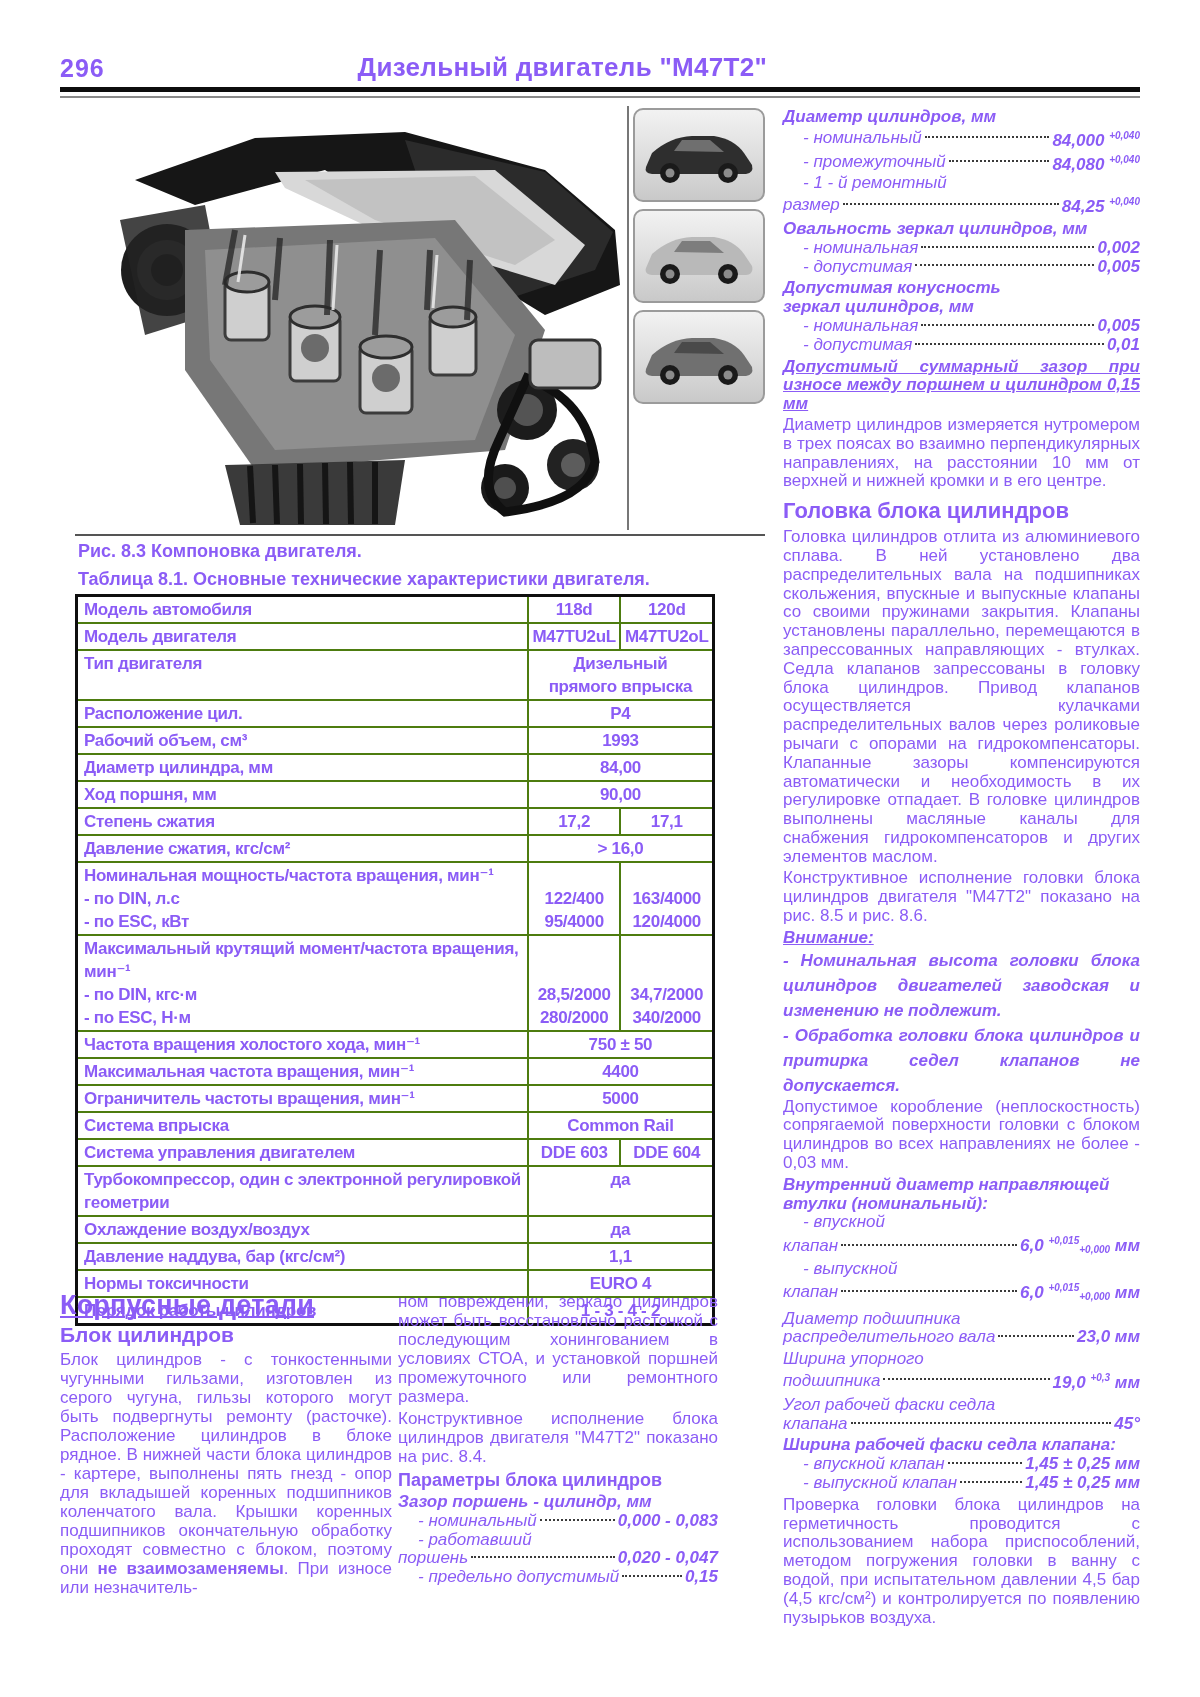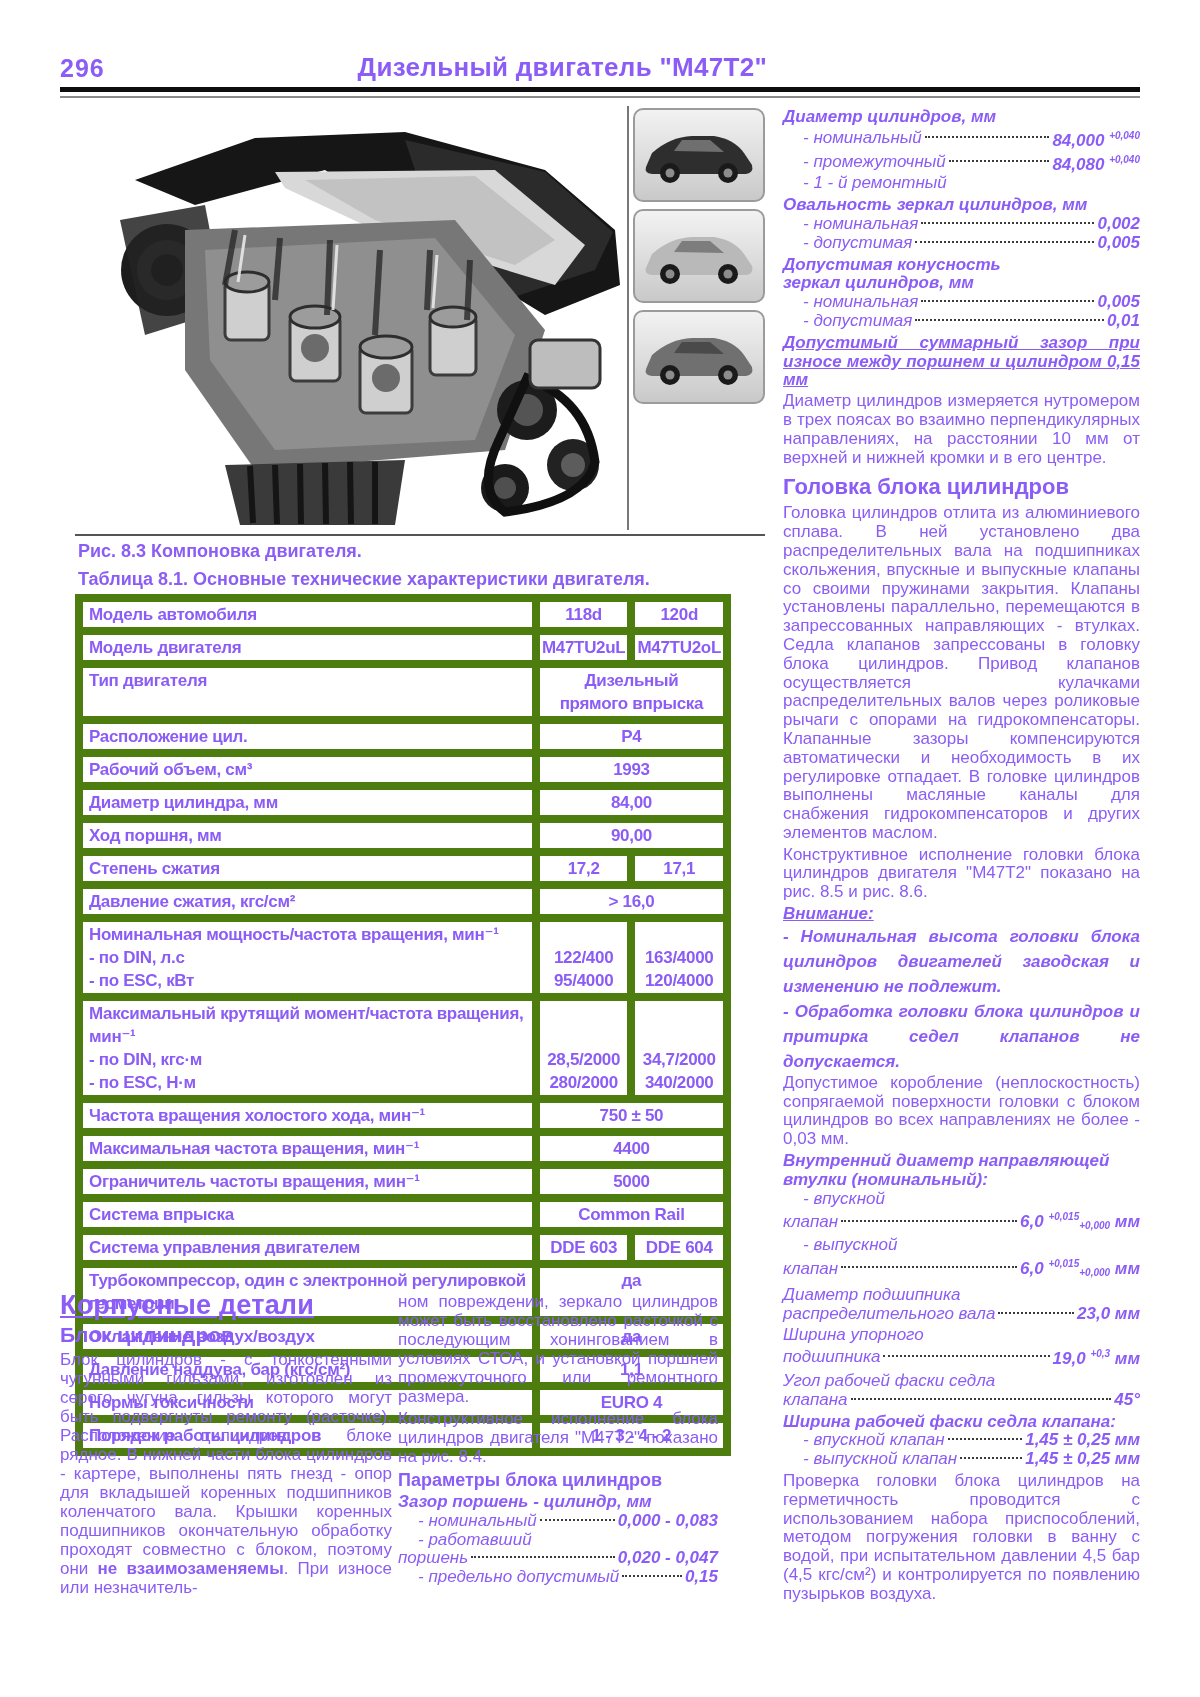--- a/index.html
+++ b/index.html
@@ -18,21 +18,21 @@
   .figure{position:absolute;left:75px;top:106px;width:690px;height:428px;border-bottom:2px solid #555;}
   .fig-sep{position:absolute;left:552px;top:0;width:2px;height:424px;background:#777;}
   .engine{position:absolute;left:0;top:4px;}
   .cars{position:absolute;right:0;top:2px;width:132px;}
   .car-card{width:128px;height:90px;border:2px solid #9b9b9b;border-radius:10px;margin-bottom:7px;
     background:linear-gradient(180deg,#f2f2f2 0%,#dcdcdc 55%,#c9c9c9 100%);display:flex;align-items:center;justify-content:center;overflow:hidden;}
   .caption{position:absolute;left:78px;top:541px;font-size:18px;font-weight:700;}
   .tbl-title{position:absolute;left:78px;top:569px;font-size:18px;font-weight:700;}
   
   .spec-table{position:absolute;left:75px;top:594px;width:640px;border-collapse:collapse;}
-  .spec-table td{border:8px solid #4d7c0f;font-size:17px;font-weight:700;line-height:23px;
+  .spec-table td{border:2px solid #4d7c0f;font-size:17px;font-weight:700;line-height:23px;
     padding:1px 6px;letter-spacing:-0.3px;vertical-align:top;}
   .spec-table{border:3px solid #0e0e0e;}
   .spec-table td.c{ text-align:center;padding:1px 2px;}
   .spec-table .ln{white-space:nowrap;overflow:hidden;}
   
   .para{font-size:17px;line-height:18.8px;text-align:justify;margin:0 0 3px 0;}
   .h1x{font-size:27px;font-weight:700;margin:0 0 2px 0;letter-spacing:.2px;text-decoration:underline;}
   .h2x{font-size:21px;font-weight:700;margin:0 0 3px 0;}
   .h3x{font-size:18px;font-weight:700;margin:4px 0 2px 0;}
   .boldseg{font-weight:700;}
@@ -403,20 +403,25 @@
         </div>
         <div>
           <div class="spec-line ind">
             <span class="lbl">- промежуточный</span>
             <span class="lead"></span>
             <span class="val">84,080 <sup class="tol-sup">+0,040</sup></span>
           </div>
         </div>
         <div>
           <div class="sg-pre ind">- 1 - й ремонтный</div>
+          <div class="spec-line">
+            <span class="lbl">размер</span>
+            <span class="lead"></span>
+            <span class="val">84,25 <sup class="tol-sup">+0,040</sup></span>
+          </div>
         </div>
       </div>
       <div class="spec-group">
         <div class="sg-title">Овальность зеркал цилиндров, мм</div>
         <div>
           <div class="spec-line ind">
             <span class="lbl">- номинальная</span>
             <span class="lead"></span>
             <span class="val">0,002</span>
           </div>

